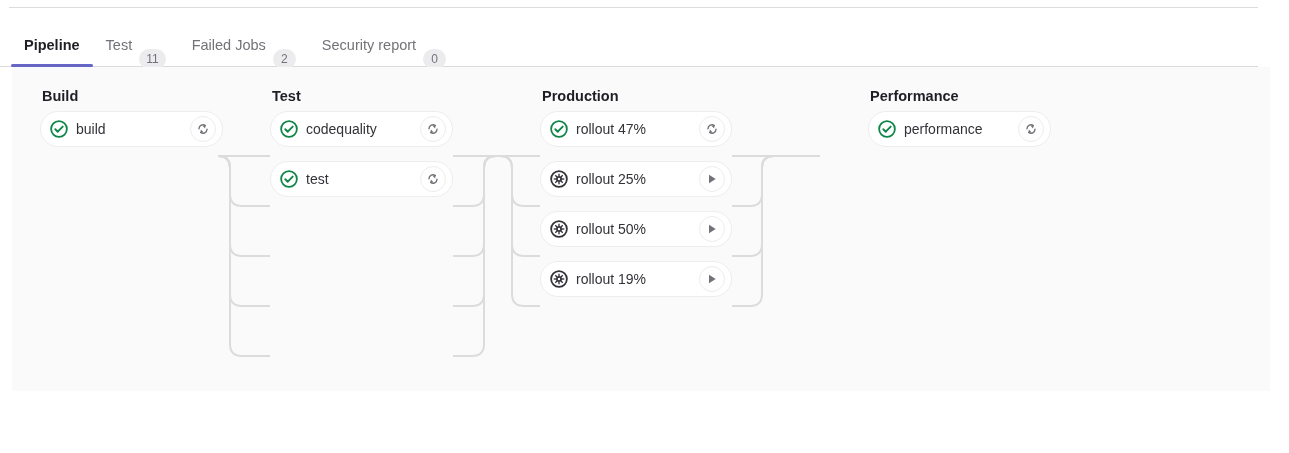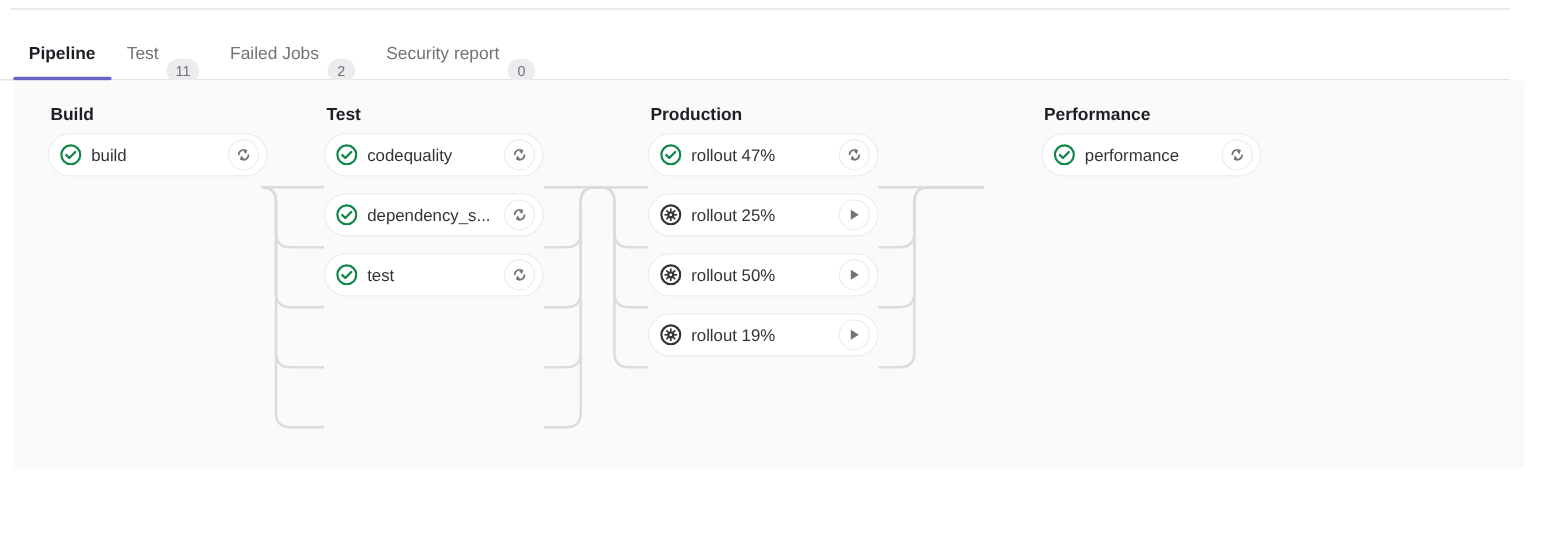--- a/index.html
+++ b/index.html
@@ -179,35 +179,20 @@
                   <path d="M3.4 7.7a4.6 4.6 0 0 1 7.3-3.6" fill="none" stroke="#737278" stroke-width="1.6" stroke-linecap="round"></path>
                   <path d="M10.4 7.4 L11.0 3.8 L7.4 4.4 Z" fill="#737278"></path>
                 </svg>
               </div>
             </div>
             <div class="job">
               <svg viewBox="0 0 16 16" width="18" height="18" class="status-icon">
                 <circle cx="8" cy="8" r="7" fill="none" stroke-width="1.6" stroke="#108548"></circle>
                 <path d="M4.7 8.2 L6.9 10.4 L11.3 5.9" fill="none" stroke="#108548" stroke-width="1.7" stroke-linecap="round" stroke-linejoin="round"></path>
               </svg>
-              <span class="job-name">dependency_s...</span>
-              <div class="action-btn">
-                <svg viewBox="0 0 16 16" width="14" height="14">
-                  <path d="M12.6 8.3a4.6 4.6 0 0 1-7.3 3.6" fill="none" stroke="#737278" stroke-width="1.6" stroke-linecap="round"></path>
-                  <path d="M5.6 8.6 L5.0 12.2 L8.6 11.6 Z" fill="#737278"></path>
-                  <path d="M3.4 7.7a4.6 4.6 0 0 1 7.3-3.6" fill="none" stroke="#737278" stroke-width="1.6" stroke-linecap="round"></path>
-                  <path d="M10.4 7.4 L11.0 3.8 L7.4 4.4 Z" fill="#737278"></path>
-                </svg>
-              </div>
-            </div>
-            <div class="job">
-              <svg viewBox="0 0 16 16" width="18" height="18" class="status-icon">
-                <circle cx="8" cy="8" r="7" fill="none" stroke-width="1.6" stroke="#108548"></circle>
-                <path d="M4.7 8.2 L6.9 10.4 L11.3 5.9" fill="none" stroke="#108548" stroke-width="1.7" stroke-linecap="round" stroke-linejoin="round"></path>
-              </svg>
               <span class="job-name">test</span>
               <div class="action-btn">
                 <svg viewBox="0 0 16 16" width="14" height="14">
                   <path d="M12.6 8.3a4.6 4.6 0 0 1-7.3 3.6" fill="none" stroke="#737278" stroke-width="1.6" stroke-linecap="round"></path>
                   <path d="M5.6 8.6 L5.0 12.2 L8.6 11.6 Z" fill="#737278"></path>
                   <path d="M3.4 7.7a4.6 4.6 0 0 1 7.3-3.6" fill="none" stroke="#737278" stroke-width="1.6" stroke-linecap="round"></path>
                   <path d="M10.4 7.4 L11.0 3.8 L7.4 4.4 Z" fill="#737278"></path>
                 </svg>
               </div>
             </div>

